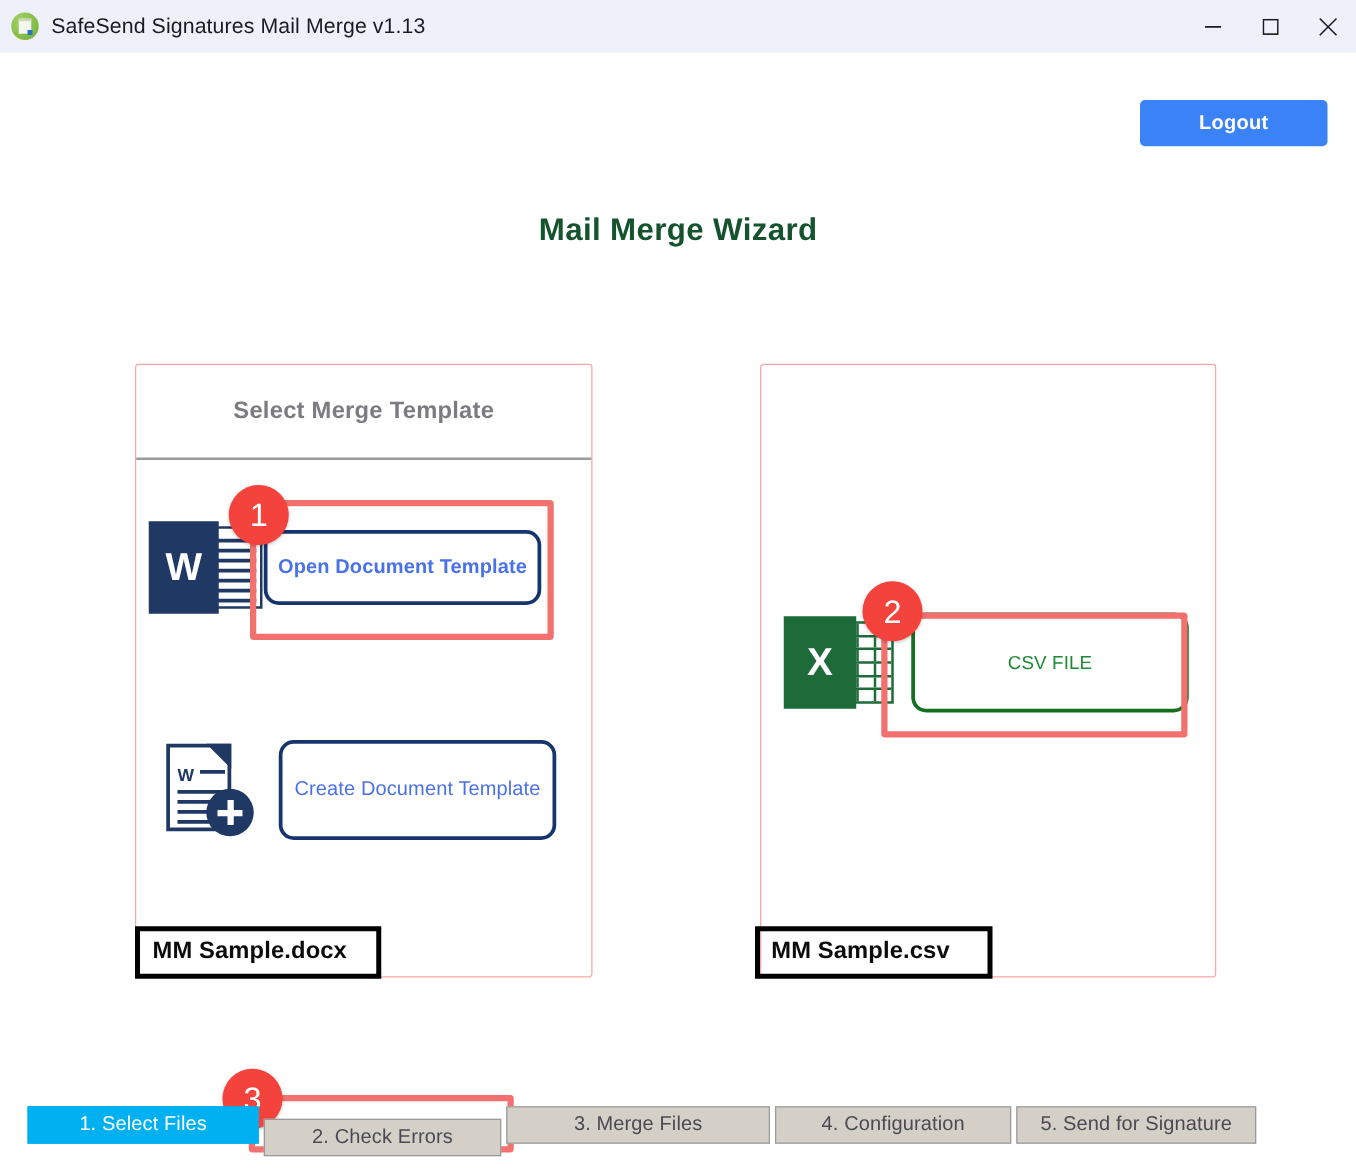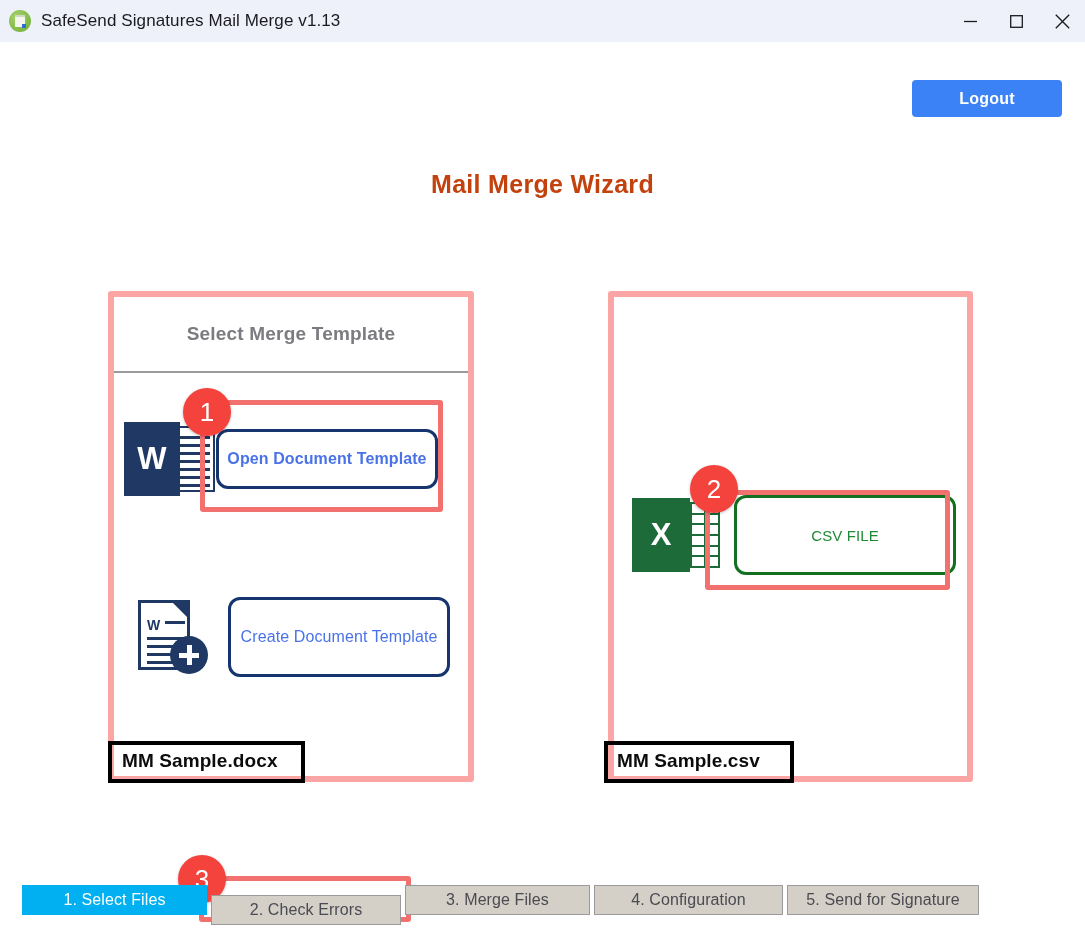--- a/index.html
+++ b/index.html
@@ -94,28 +94,28 @@
   }
 
   
   .page-title {
     position: absolute;
     left: 0; top: 170px;
     width: 1085px;
     text-align: center;
     font-size: 25px;
     font-weight: bold;
-    color: #c2410c;
+    color: #14532d;
     letter-spacing: 0.3px;
   }
 
   
   .panel {
     position: absolute;
-    border: 6px solid #fca5a5;
+    border: 1px solid #fca5a5;
     border-radius: 3px;
     background: #ffffff;
     box-sizing: border-box;
   }
   #panel-left  { left: 108px; top: 291px; width: 366px; height: 491px; }
   #panel-right { left: 608px; top: 291px; width: 365px; height: 491px; }
 
   .panel-head {
     height: 76px;
     display: flex;
@@ -336,21 +336,21 @@
     box-sizing: border-box;
     letter-spacing: 0.1px;
   }
   .step.active {
     background: #00b0f0;
     border-color: #00b0f0;
     color: #ffffff;
   }
   .step.w1 { width: 185px; }
   .step.w2 { width: 190px; margin-top: 10px; }
-  .step.w3 { width: 185px; }
+  .step.w3 { width: 211px; }
   .step.w4 { width: 189px; }
   .step.w5 { width: 192px; }
 </style>
 </head>
 <body>
 
 <div class="titlebar">
   <div class="tb-icon">
     <div class="doc"></div>
   </div>

